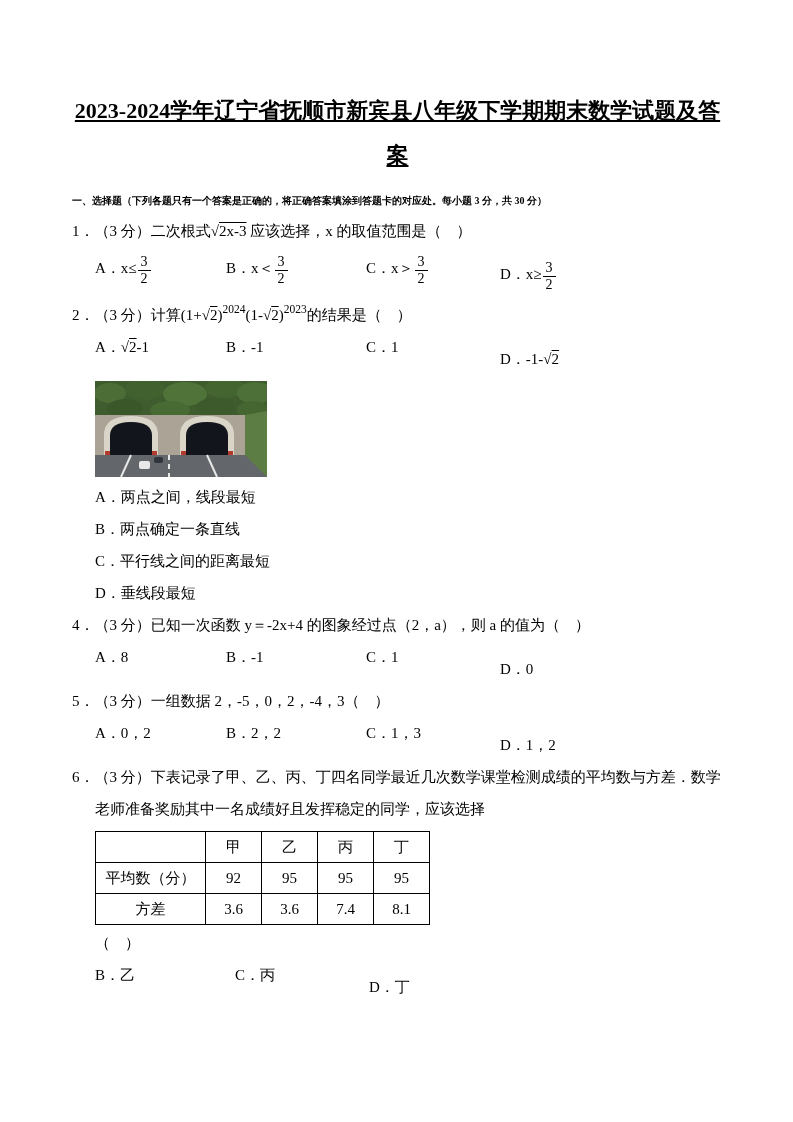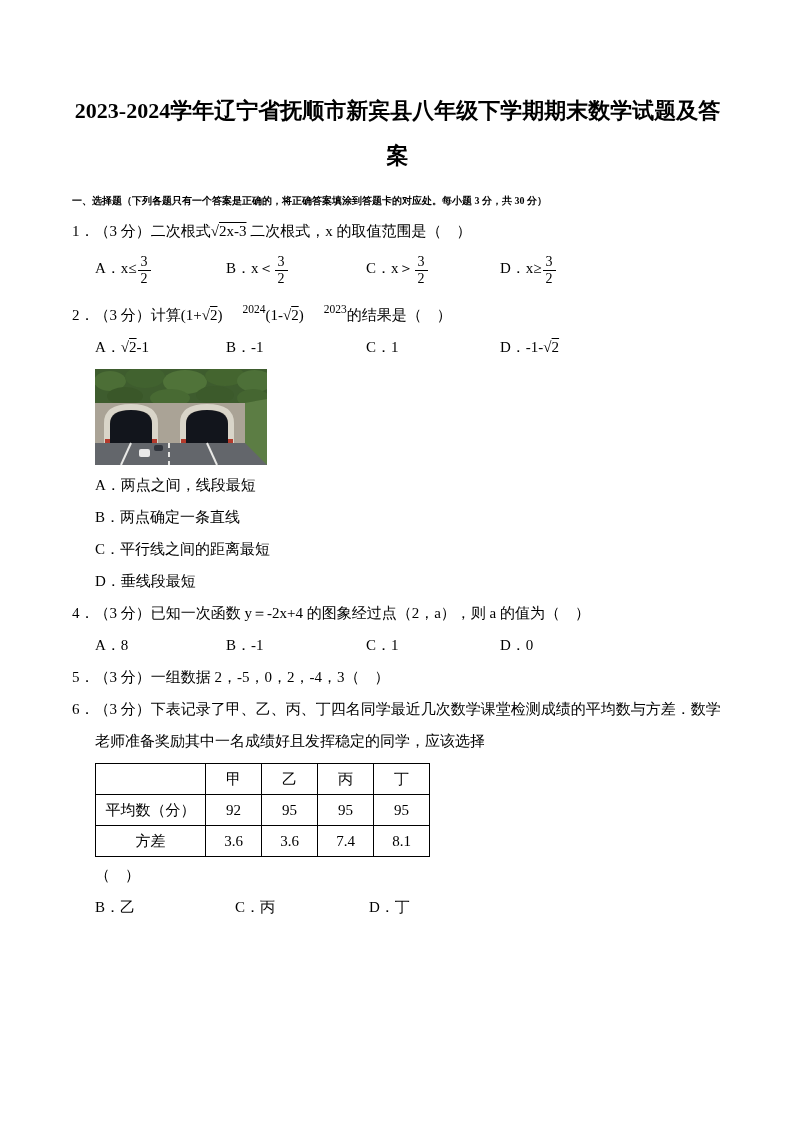--- a/index.html
+++ b/index.html
@@ -6,51 +6,51 @@
   html, body { margin: 0; padding: 0; background: #ffffff; }
   .page {
     width: 793px; height: 1122px;
     padding: 88px 70px 0 72px;
     background: #ffffff; color: #000000;
     font-family: "Liberation Serif", "DejaVu Serif", serif;
     overflow: hidden;
   }
   .title {
     font-size: 22px; font-weight: 700; text-align: center;
-    line-height: 45px; margin: 0 0 10px 0;
+    line-height: 45px; margin: 0 0 10px 0; text-decoration: underline;
   }
   .section { font-size: 10px; font-weight: 700; line-height: 26px; margin-bottom: 1px; }
   .stem { font-size: 15px; line-height: 32px; padding-left: 23px; text-indent: -23px; }
   .opt-row { display: flex; font-size: 15px; line-height: 32px; padding-left: 23px; }
   .opt-row.tall { height: 46px; align-items: center; line-height: normal; }
-  .opt-1 { width: 131px; } .opt-2 { width: 140px; } .opt-3 { width: 134px; } .opt-4 { flex: 1; }
+  .opt-1 { width: 131px; } .opt-2 { width: 140px; } .opt-3 { width: 134px; } .opt-4 { flex: 1; margin-top: 12px; }
   .frac { display: inline-block; vertical-align: -0.7em; text-align: center; line-height: 1.1; font-size: 14px; margin-left: 1px; }
   .fnum { display: block; border-bottom: 1px solid #000; padding: 0 3px; }
   .fden { display: block; padding: 0 3px; }
   .ol { text-decoration: overline; }
-  .sup { font-size: 11.5px; vertical-align: 7px; margin-left: 20px; }
+  .sup { font-size: 11.5px; vertical-align: 7px; }
   .qline { font-size: 15px; line-height: 32px; padding-left: 23px; }
   .photo { display: block; margin: 6px 0 4px 23px; }
   .score-table { border-collapse: collapse; margin: 6px 0 2px 23px; }
   .score-table td { border: 1px solid #000; text-align: center; font-size: 15px; height: 31px; padding: 0 4px; }
   .score-table .c0 { width: 110px; }
   .score-table .c  { width: 56px; }
   .paren-line { font-size: 15px; line-height: 32px; padding-left: 23px; }
 </style>
 </head>
 <body>
 
 <div class="page">
 
   <h1 class="title">2023-2024学年辽宁省抚顺市新宾县八年级下学期期末数学试题及答案</h1>
 
   <div class="section">一、选择题（下列各题只有一个答案是正确的，将正确答案填涂到答题卡的对应处。每小题 3 分，共 30 分）</div>
 
   <div>
-    <div class="stem"><span>1．（3 分）二次根式</span><span><span>√</span><span class="ol">2x-3</span></span> <span>二次根式，x 的取值范围是（　）</span></div>
+    <div class="stem"><span>1．（3 分）二次根式</span><span><span>√</span><span class="ol">2x-3</span></span> <span>应该选择，x 的取值范围是（　）</span></div>
     <div class="opt-row tall">
       <span class="opt-1"><span>A．x≤</span><span class="frac"><span class="fnum">3</span><span class="fden">2</span></span></span>
       <span class="opt-2"><span>B．x＜</span><span class="frac"><span class="fnum">3</span><span class="fden">2</span></span></span>
       <span class="opt-3"><span>C．x＞</span><span class="frac"><span class="fnum">3</span><span class="fden">2</span></span></span>
       <span class="opt-4"><span>D．x≥</span><span class="frac"><span class="fnum">3</span><span class="fden">2</span></span></span>
     </div>
   </div>
 
   <div>
     <div class="stem"><span>2．（3 分）计算</span><span><span>(1+</span><span>√</span><span class="ol">2</span><span>)</span><span class="sup">2024</span></span><span><span>(1-</span><span>√</span><span class="ol">2</span><span>)</span><span class="sup">2023</span></span><span>的结果是（　）</span></div>
@@ -114,20 +114,26 @@
     <div class="opt-row">
       <span class="opt-1">A．8</span>
       <span class="opt-2">B．-1</span>
       <span class="opt-3">C．1</span>
       <span class="opt-4">D．0</span>
     </div>
   </div>
 
   <div>
     <div class="stem">5．（3 分）一组数据 2，-5，0，2，-4，3（　）</div>
+    <div class="opt-row">
+      <span class="opt-1">A．0，2</span>
+      <span class="opt-2">B．2，2</span>
+      <span class="opt-3">C．1，3</span>
+      <span class="opt-4">D．1，2</span>
+    </div>
   </div>
 
   <div>
     <div class="stem">6．（3 分）下表记录了甲、乙、丙、丁四名同学最近几次数学课堂检测成绩的平均数与方差．数学老师准备奖励其中一名成绩好且发挥稳定的同学，应该选择</div>
 
     <table class="score-table">
       <tbody>
           <tr>
         <td class="c0"></td>
         <td class="c">甲</td>

